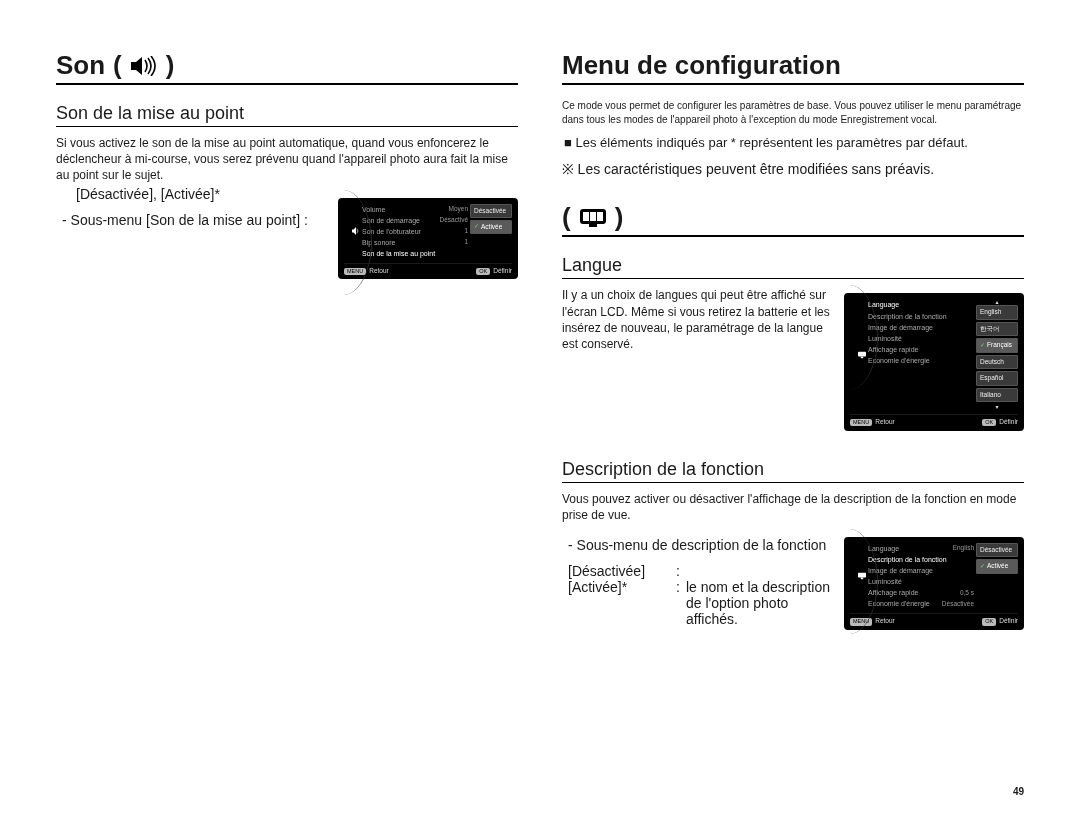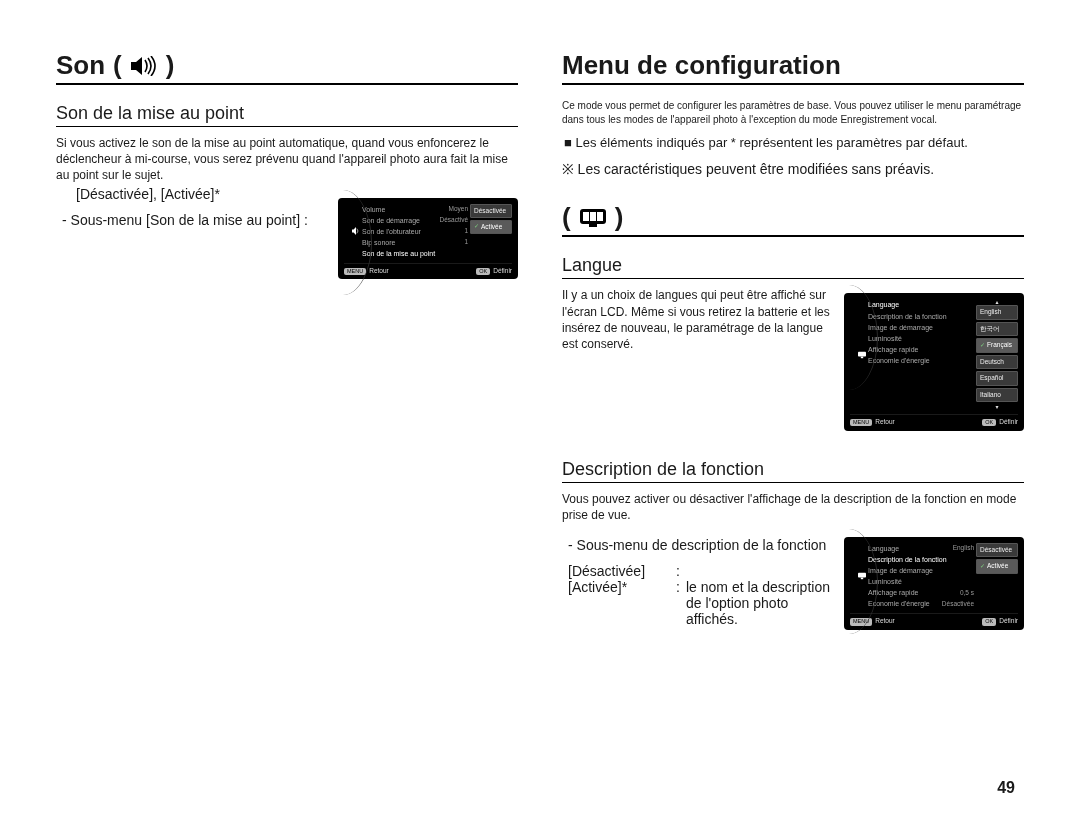--- a/index.html
+++ b/index.html
@@ -35,22 +35,22 @@
     padding-bottom:2px;
     margin-top:18px; margin-bottom:8px;
     font-weight:normal;
   }
   p { margin:0 0 8px 0; font-size:12px; line-height:1.35; }
   .sub { font-size:14px; margin:6px 0 10px 6px; }
   .bullet { padding-left:14px; text-indent:-12px; font-size:13px; }
   .note { font-size:14px; }
 
   .pagenum {
-    position:absolute; right:65px; bottom:18px;
-    font-size:16px; font-weight:bold;
+    position:absolute; right:56px; bottom:18px;
+    font-size:10px; font-weight:bold;
   }
 
   .lcd {
     width:180px;
     background:#000; color:#bbb;
     border-radius:4px; padding:6px 6px 4px 6px;
     font-size:7px; line-height:1.3;
     margin-top:6px;
   }
   .lcd .body { display:flex; }

